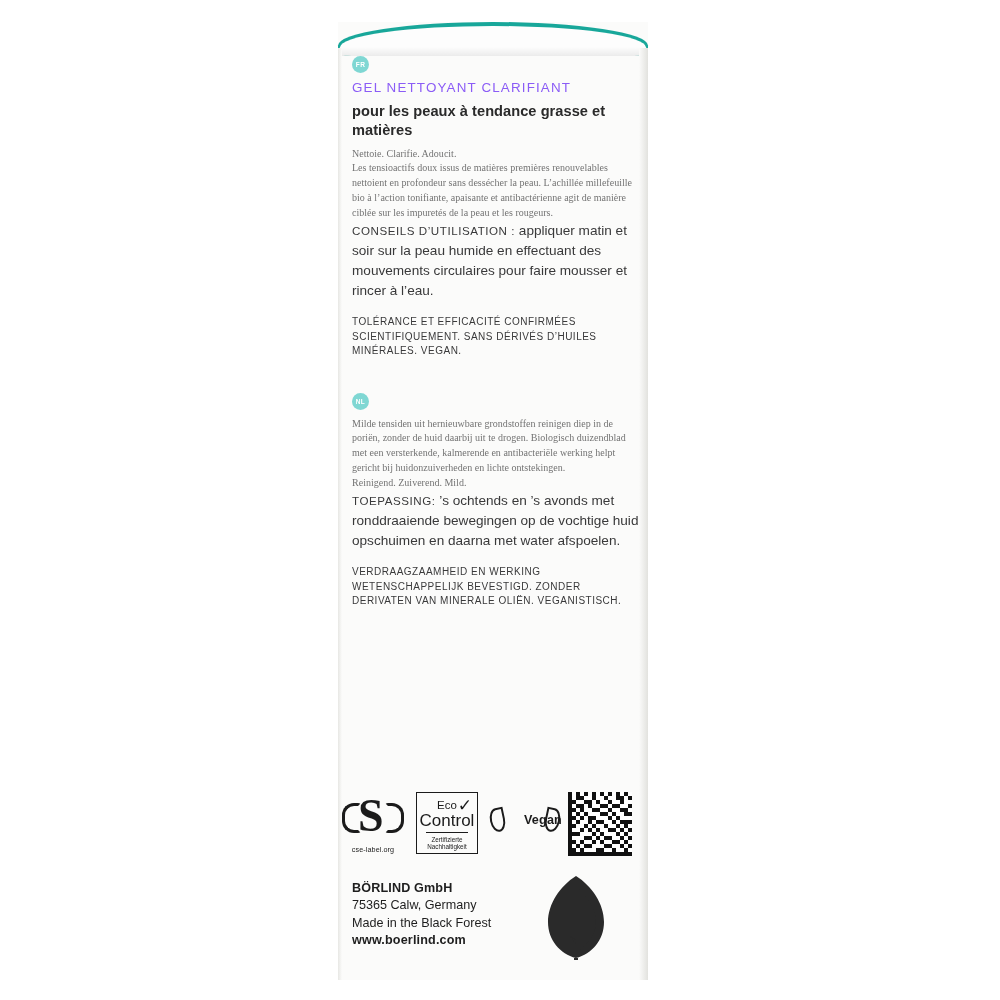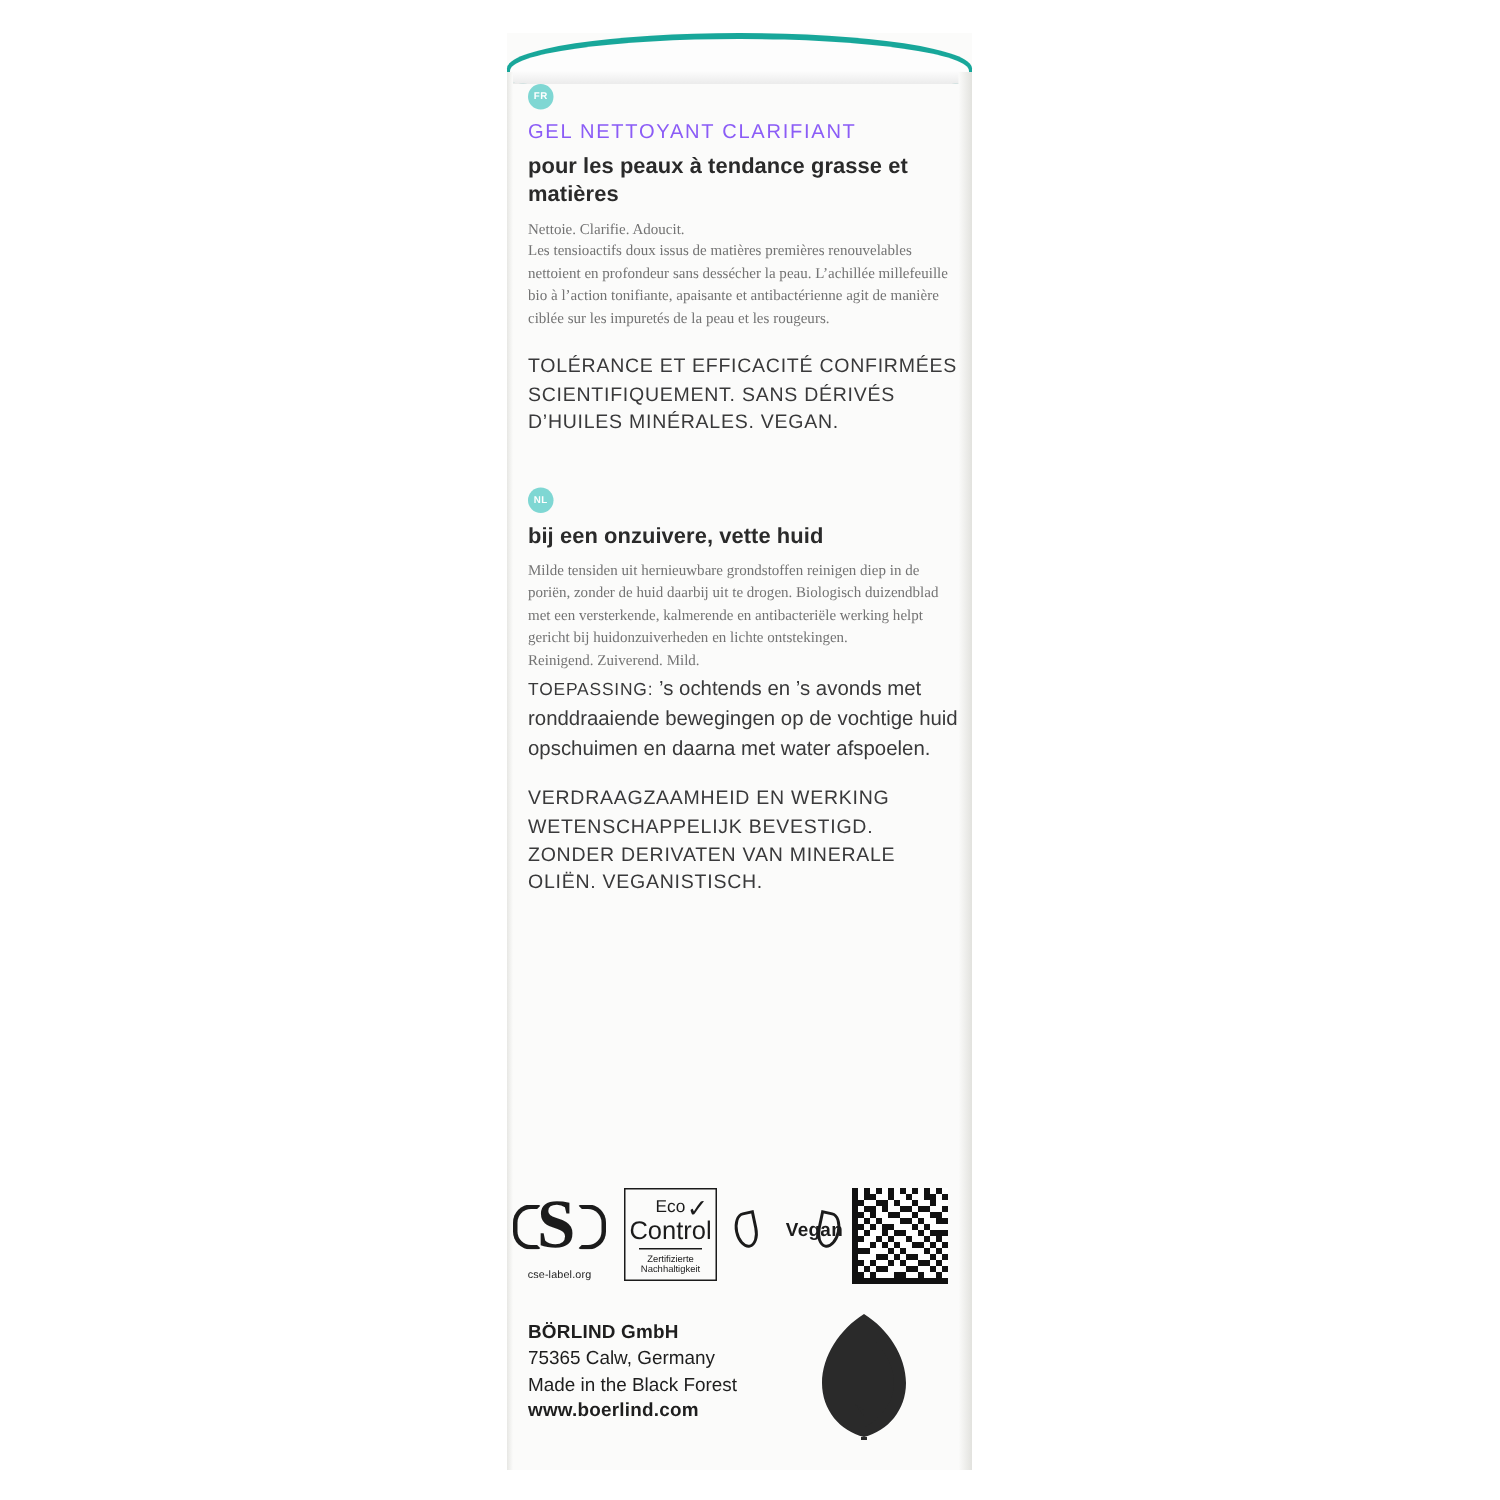--- a/index.html
+++ b/index.html
@@ -137,21 +137,21 @@
     margin: 0;
   }
   .usage .caps {
     font-size: 11.6px;
     letter-spacing: 0.55px;
     color: #39393a;
   }
 
   .claims {
     color: #39393a;
-    font-size: 13px;
+    font-size: 10px;
     letter-spacing: 0.5px;
     line-height: 1.44;
     margin: 14px 0 0 0;
   }
 
   .block-gap { height: 34px; }
 
   
   .logos {
     position: absolute;
@@ -302,28 +302,28 @@
   <div class="edge-right"></div>
 
   <div class="col">
 
     <div>
       <div class="lang-badge">FR</div>
       <h1 class="prod-title">GEL NETTOYANT CLARIFIANT</h1>
       <div class="prod-sub">pour les peaux à tendance grasse et matières</div>
       <p class="body-text">Nettoie. Clarifie. Adoucit.</p>
       <p class="body-text">Les tensioactifs doux issus de matières premières renouvelables nettoient en profondeur sans dessécher la peau. L’achillée millefeuille bio à l’action tonifiante, apaisante et antibactérienne agit de manière ciblée sur les impuretés de la peau et les rougeurs.</p>
+      <p class="usage"><span class="caps">CONSEILS D’UTILISATION :</span><span> appliquer matin et soir sur la peau humide en effectuant des mouvements circulaires pour faire mousser et rincer à l’eau.</span></p>
       <p class="claims">TOLÉRANCE ET EFFICACITÉ CONFIRMÉES SCIENTIFIQUEMENT. SANS DÉRIVÉS D’HUILES MINÉRALES. VEGAN.</p>
     </div>
 
     <div class="block-gap"></div>
 
     <div>
       <div class="lang-badge">NL</div>
-      <div class="prod-sub">bij een onzuivere, vette huid</div>
       <p class="body-text">Milde tensiden uit hernieuwbare grondstoffen reinigen diep in de poriën, zonder de huid daarbij uit te drogen. Biologisch duizendblad met een versterkende, kalmerende en antibacteriële werking helpt gericht bij huidonzuiverheden en lichte ontstekingen.</p>
       <p class="body-text">Reinigend. Zuiverend. Mild.</p>
       <p class="usage"><span class="caps">TOEPASSING:</span><span> ’s ochtends en ’s avonds met ronddraaiende bewegingen op de vochtige huid opschuimen en daarna met water afspoelen.</span></p>
       <p class="claims">VERDRAAGZAAMHEID EN WERKING WETENSCHAPPELIJK BEVESTIGD. ZONDER DERIVATEN VAN MINERALE OLIËN. VEGANISTISCH.</p>
     </div>
 
   </div>
 
   <div class="logos">
 

